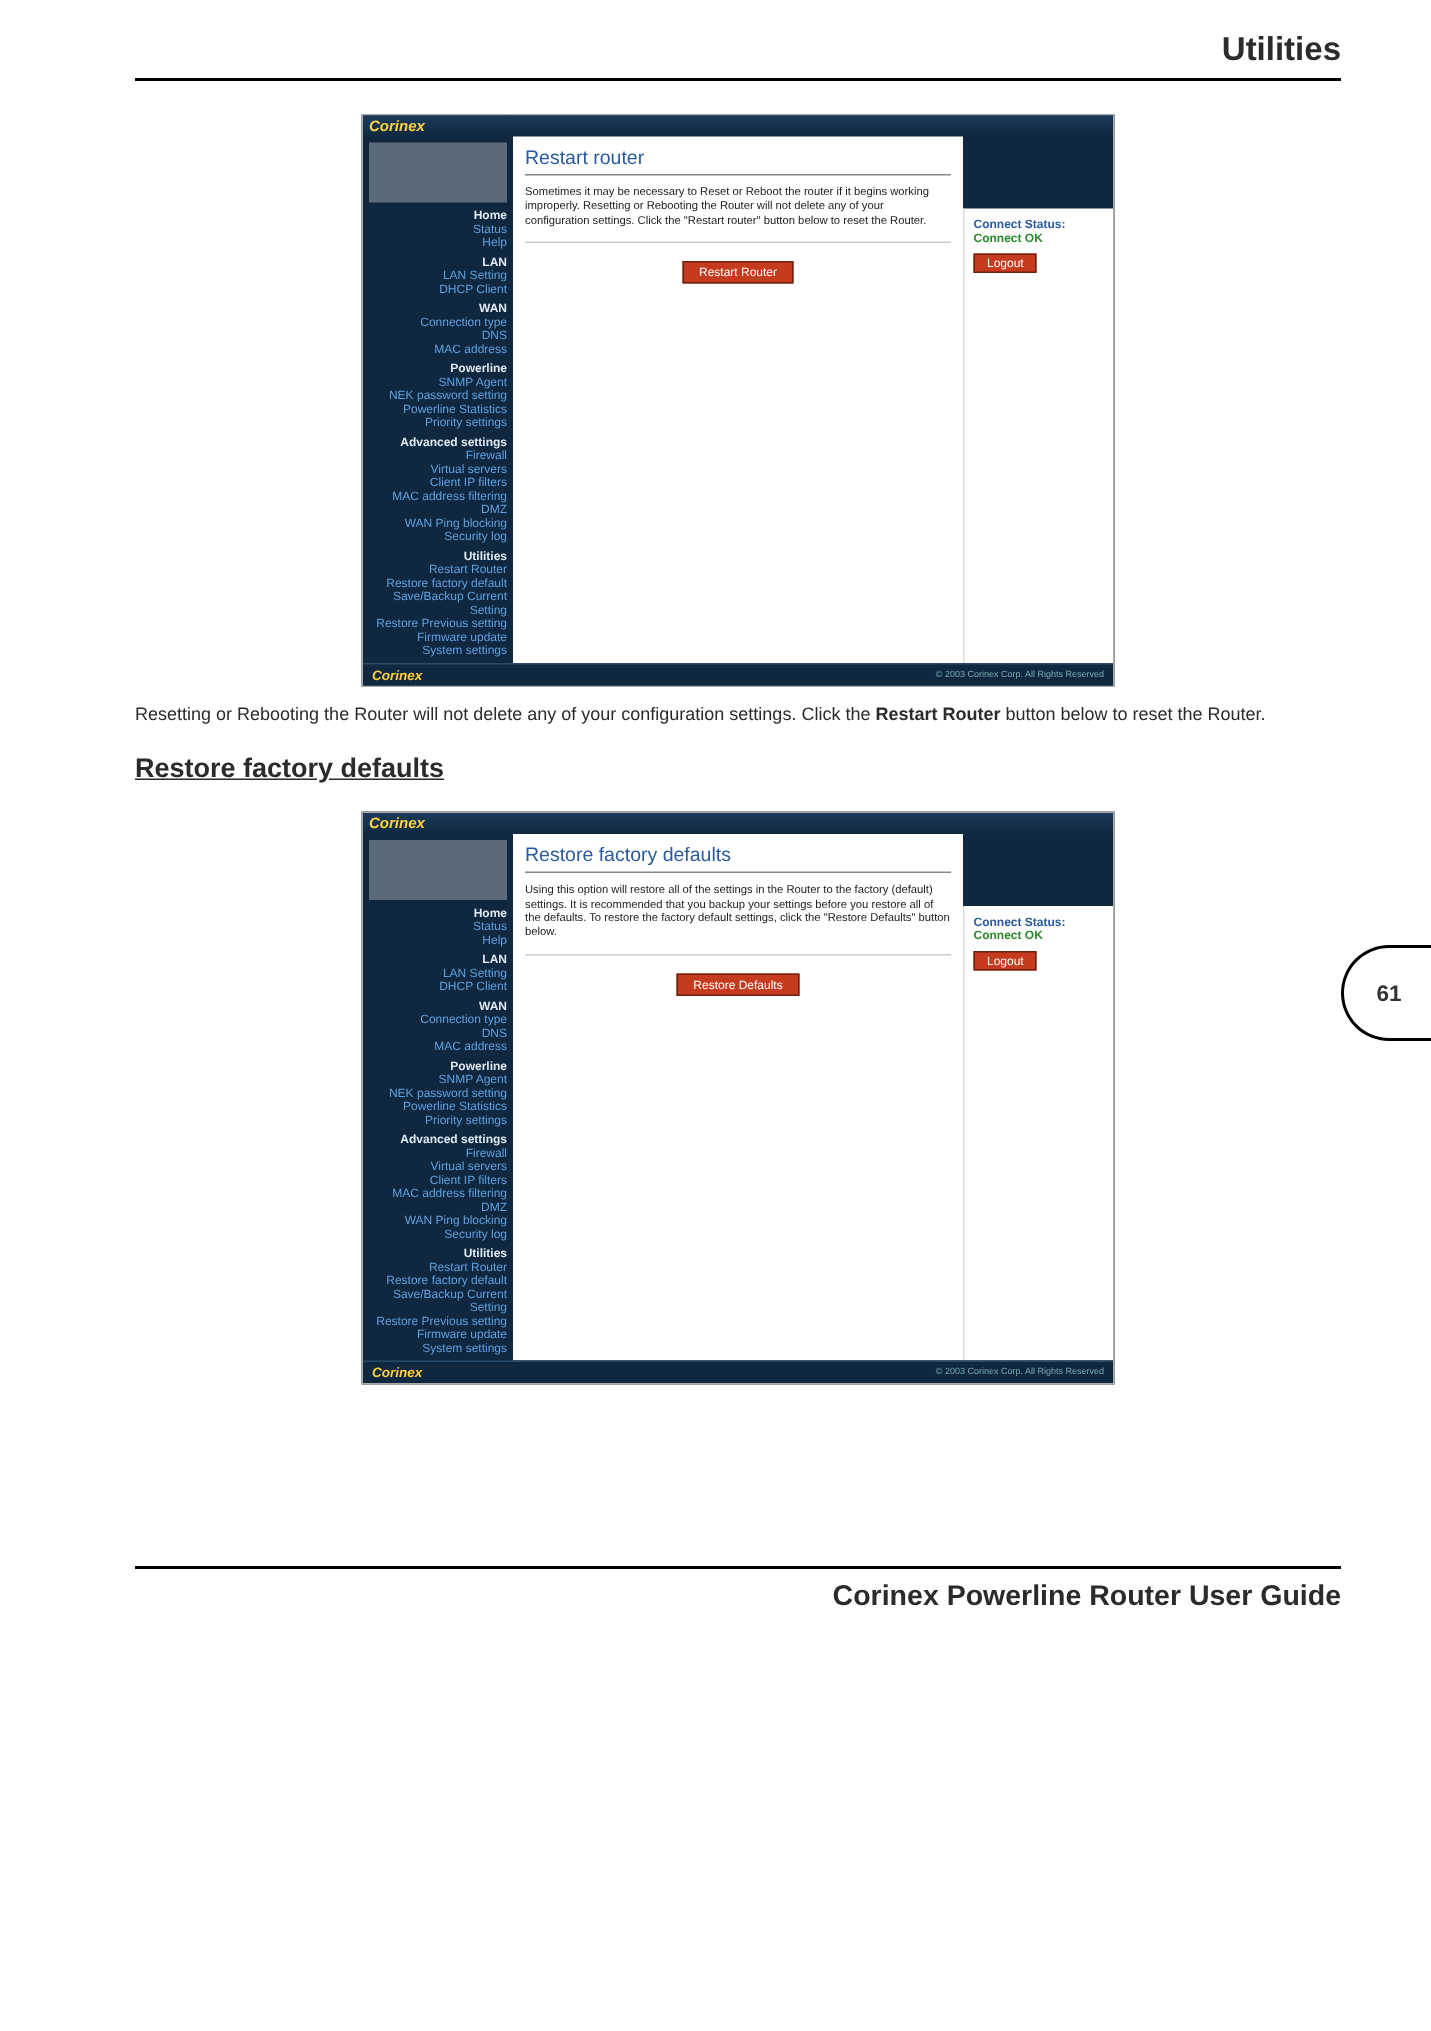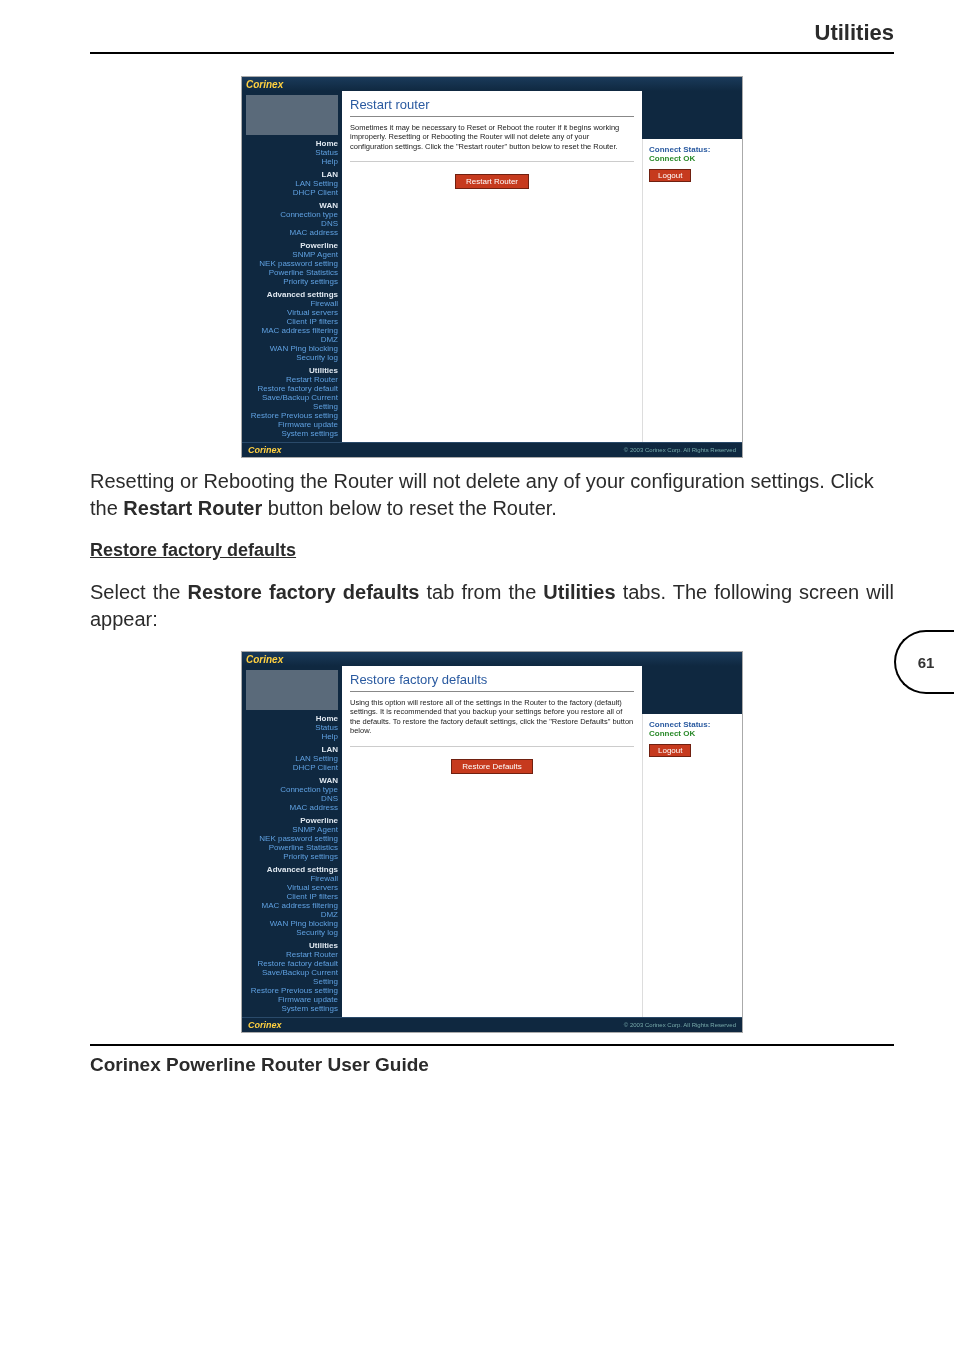--- a/index.html
+++ b/index.html
@@ -130,21 +130,21 @@
   .ss-footer .brand { color:#ffd040; font-style:italic; font-weight:bold; font-size:9px;}
   .ss-footer .copy { color:#7aa; font-size:6px;}
 
   .caption {
     text-align: center;
     font-size: 17px;
     margin: 8px 0 18px 0;
     color: #2b2b2b;
   }
   .body-p {
-    font-size: 20px;
+    font-size: 12px;
     line-height: 1.35;
     margin: 0 0 18px 0;
     color: #2b2b2b;
   }
   .body-p.justify { text-align: justify; }
   .section-h {
     font-size: 18px;
     font-weight: bold;
     text-decoration: underline;
     margin: 6px 0 18px 0;
@@ -167,20 +167,21 @@
     color: #333;
     background: #fff;
   }
   .footer {
     position: absolute;
     left: 90px;
     right: 60px;
     bottom: 30px;
     border-top: 2px solid #000;
     padding-top: 8px;
+    text-align: right;
     font-weight: bold;
     font-size: 19px;
     color: #2b2b2b;
   }
   b { font-weight: bold; }
 </style>
 </head>
 <body>
 
 <div class="page">
@@ -244,23 +245,20 @@
       <span class="copy">© 2003 Corinex Corp. All Rights Reserved</span>
     </div>
   </div>
 
   <p class="body-p">
     <span>Resetting or Rebooting the Router will not delete any of your configuration settings. Click the </span><b>Restart Router</b><span> button below to reset the Router.</span>
   </p>
 
   <div class="section-h">Restore factory defaults</div>
 
-  <p class="body-p justify">
-    <span>Select the </span><b>Restore factory defaults</b><span> tab from the </span><b>Utilities</b><span> tabs. The following screen will appear:</span>
-  </p>
 
   <div class="screenshot">
     <div class="ss-titlebar">
       <span class="brand">Corinex</span>
     </div>
     <div class="ss-body">
       <div class="ss-side">
         <div class="ss-logo"></div>
         <span class="grp">Home</span>
         <span class="itm">Status</span>

